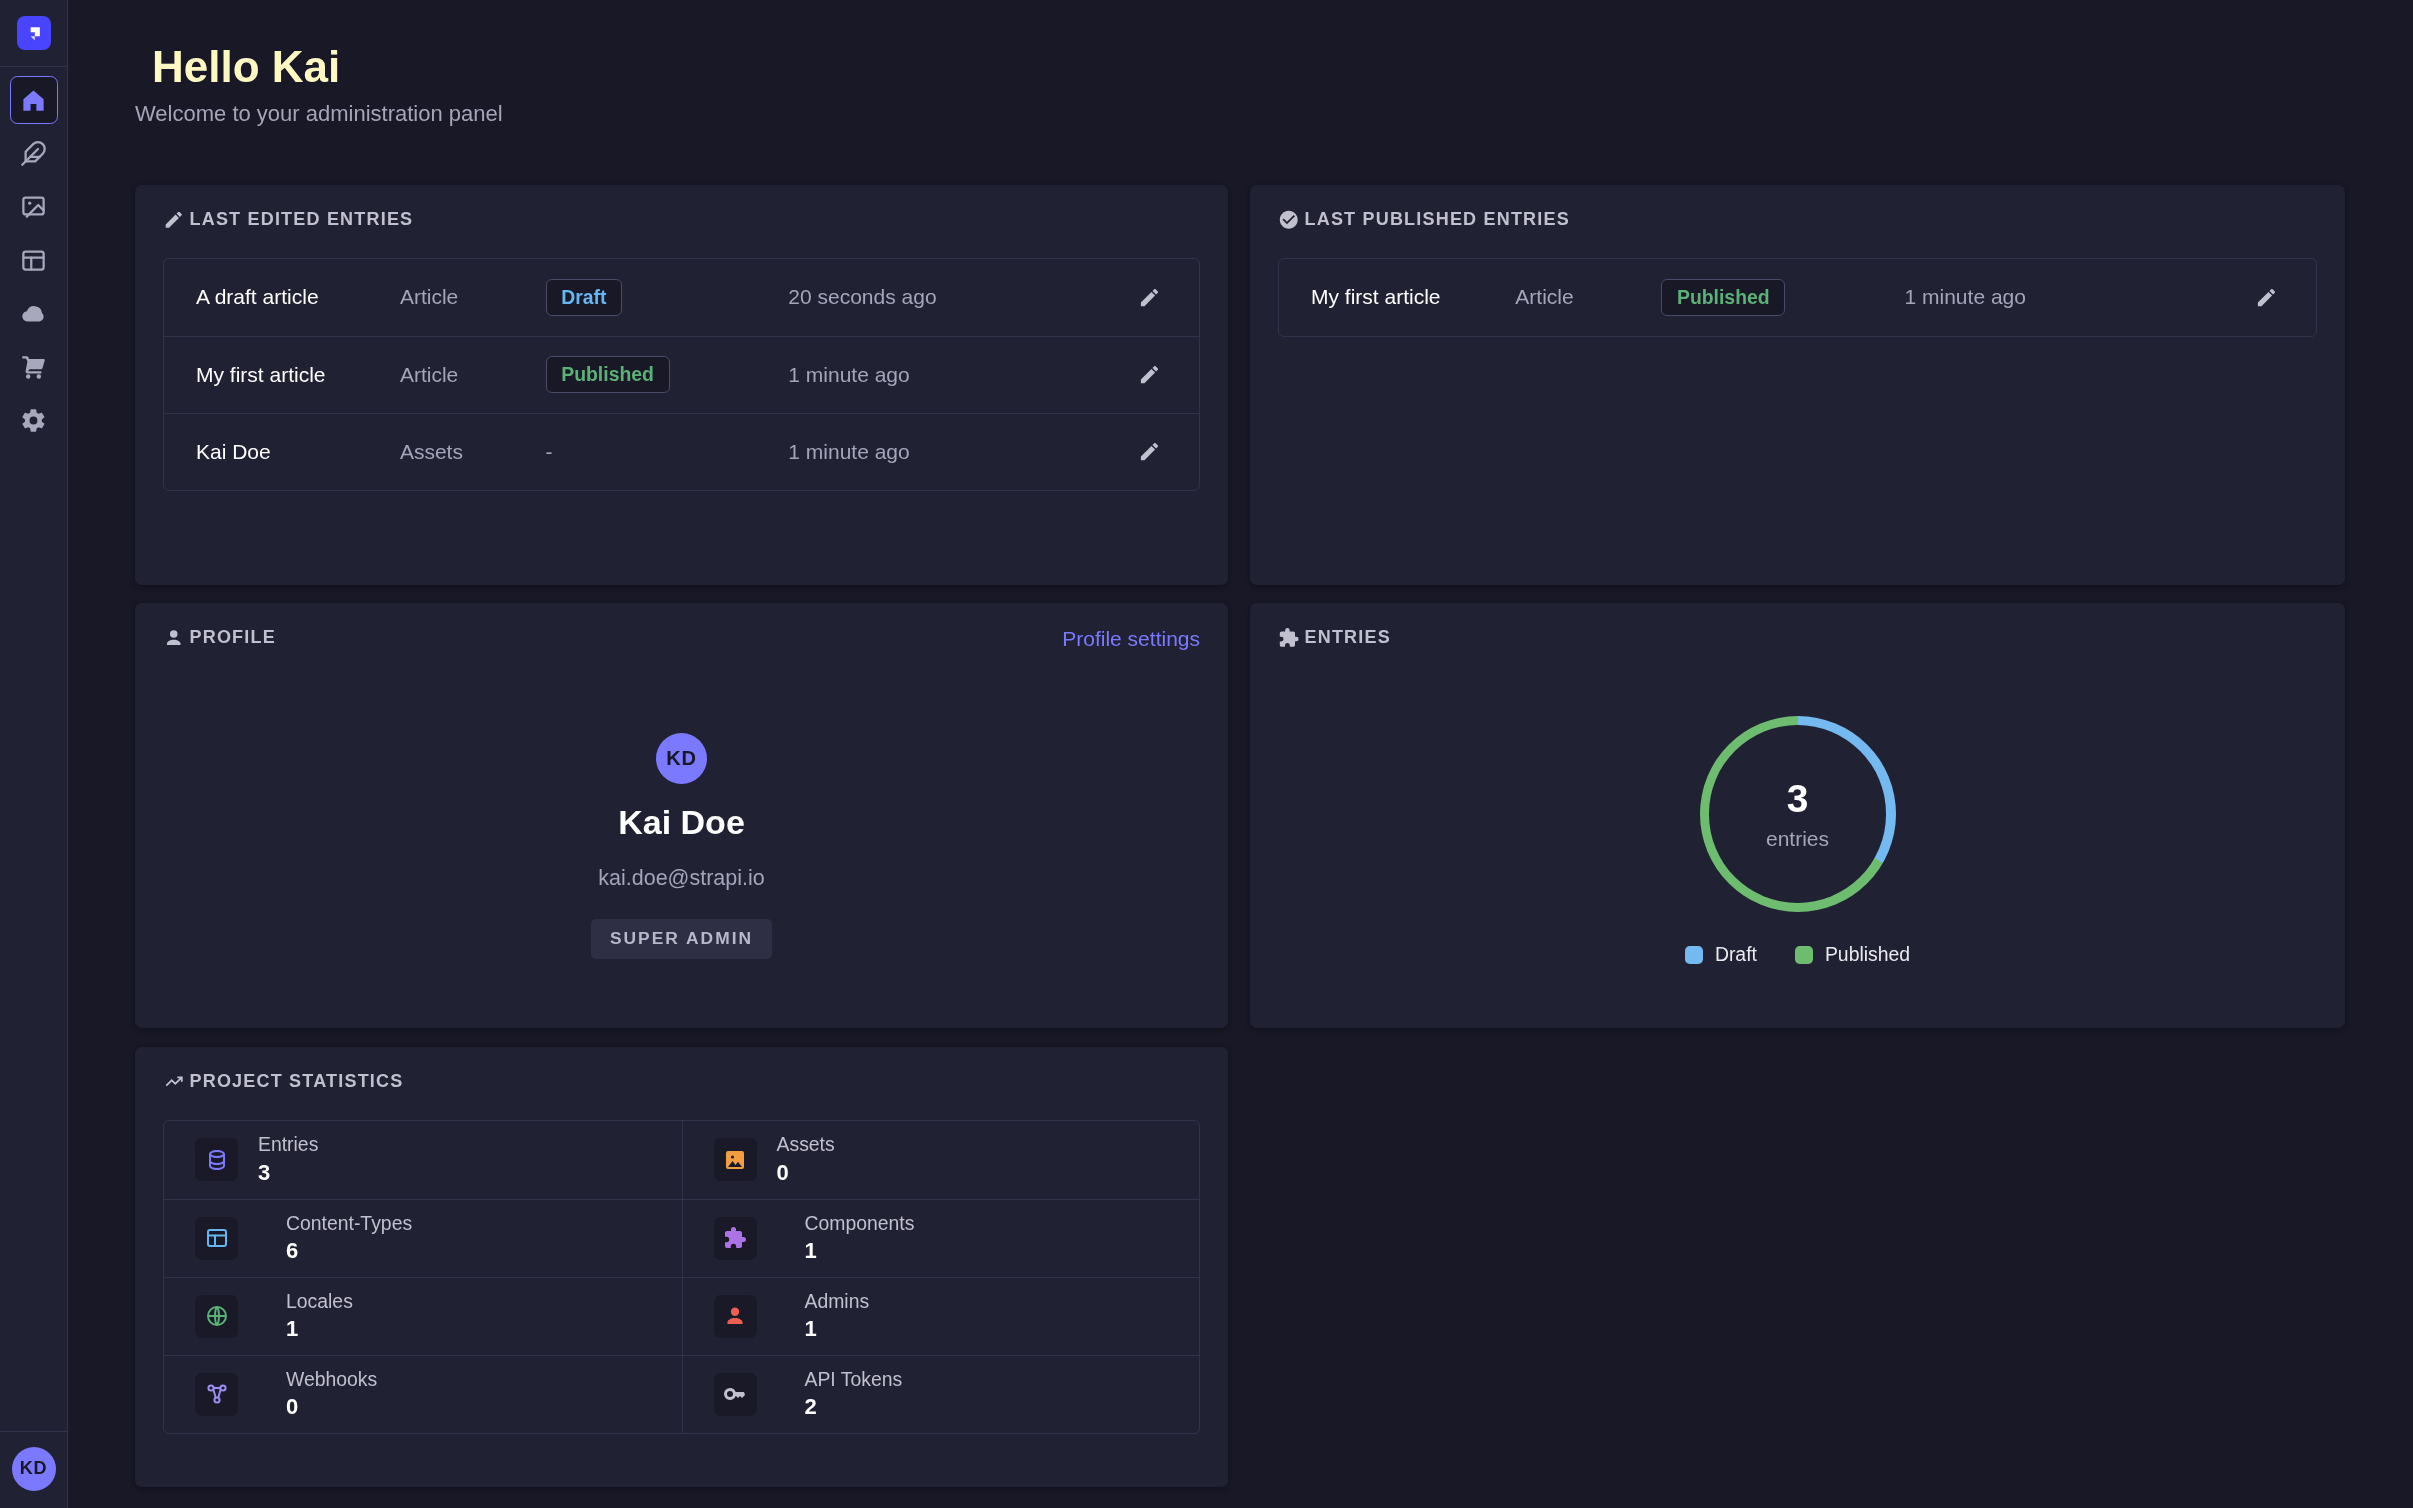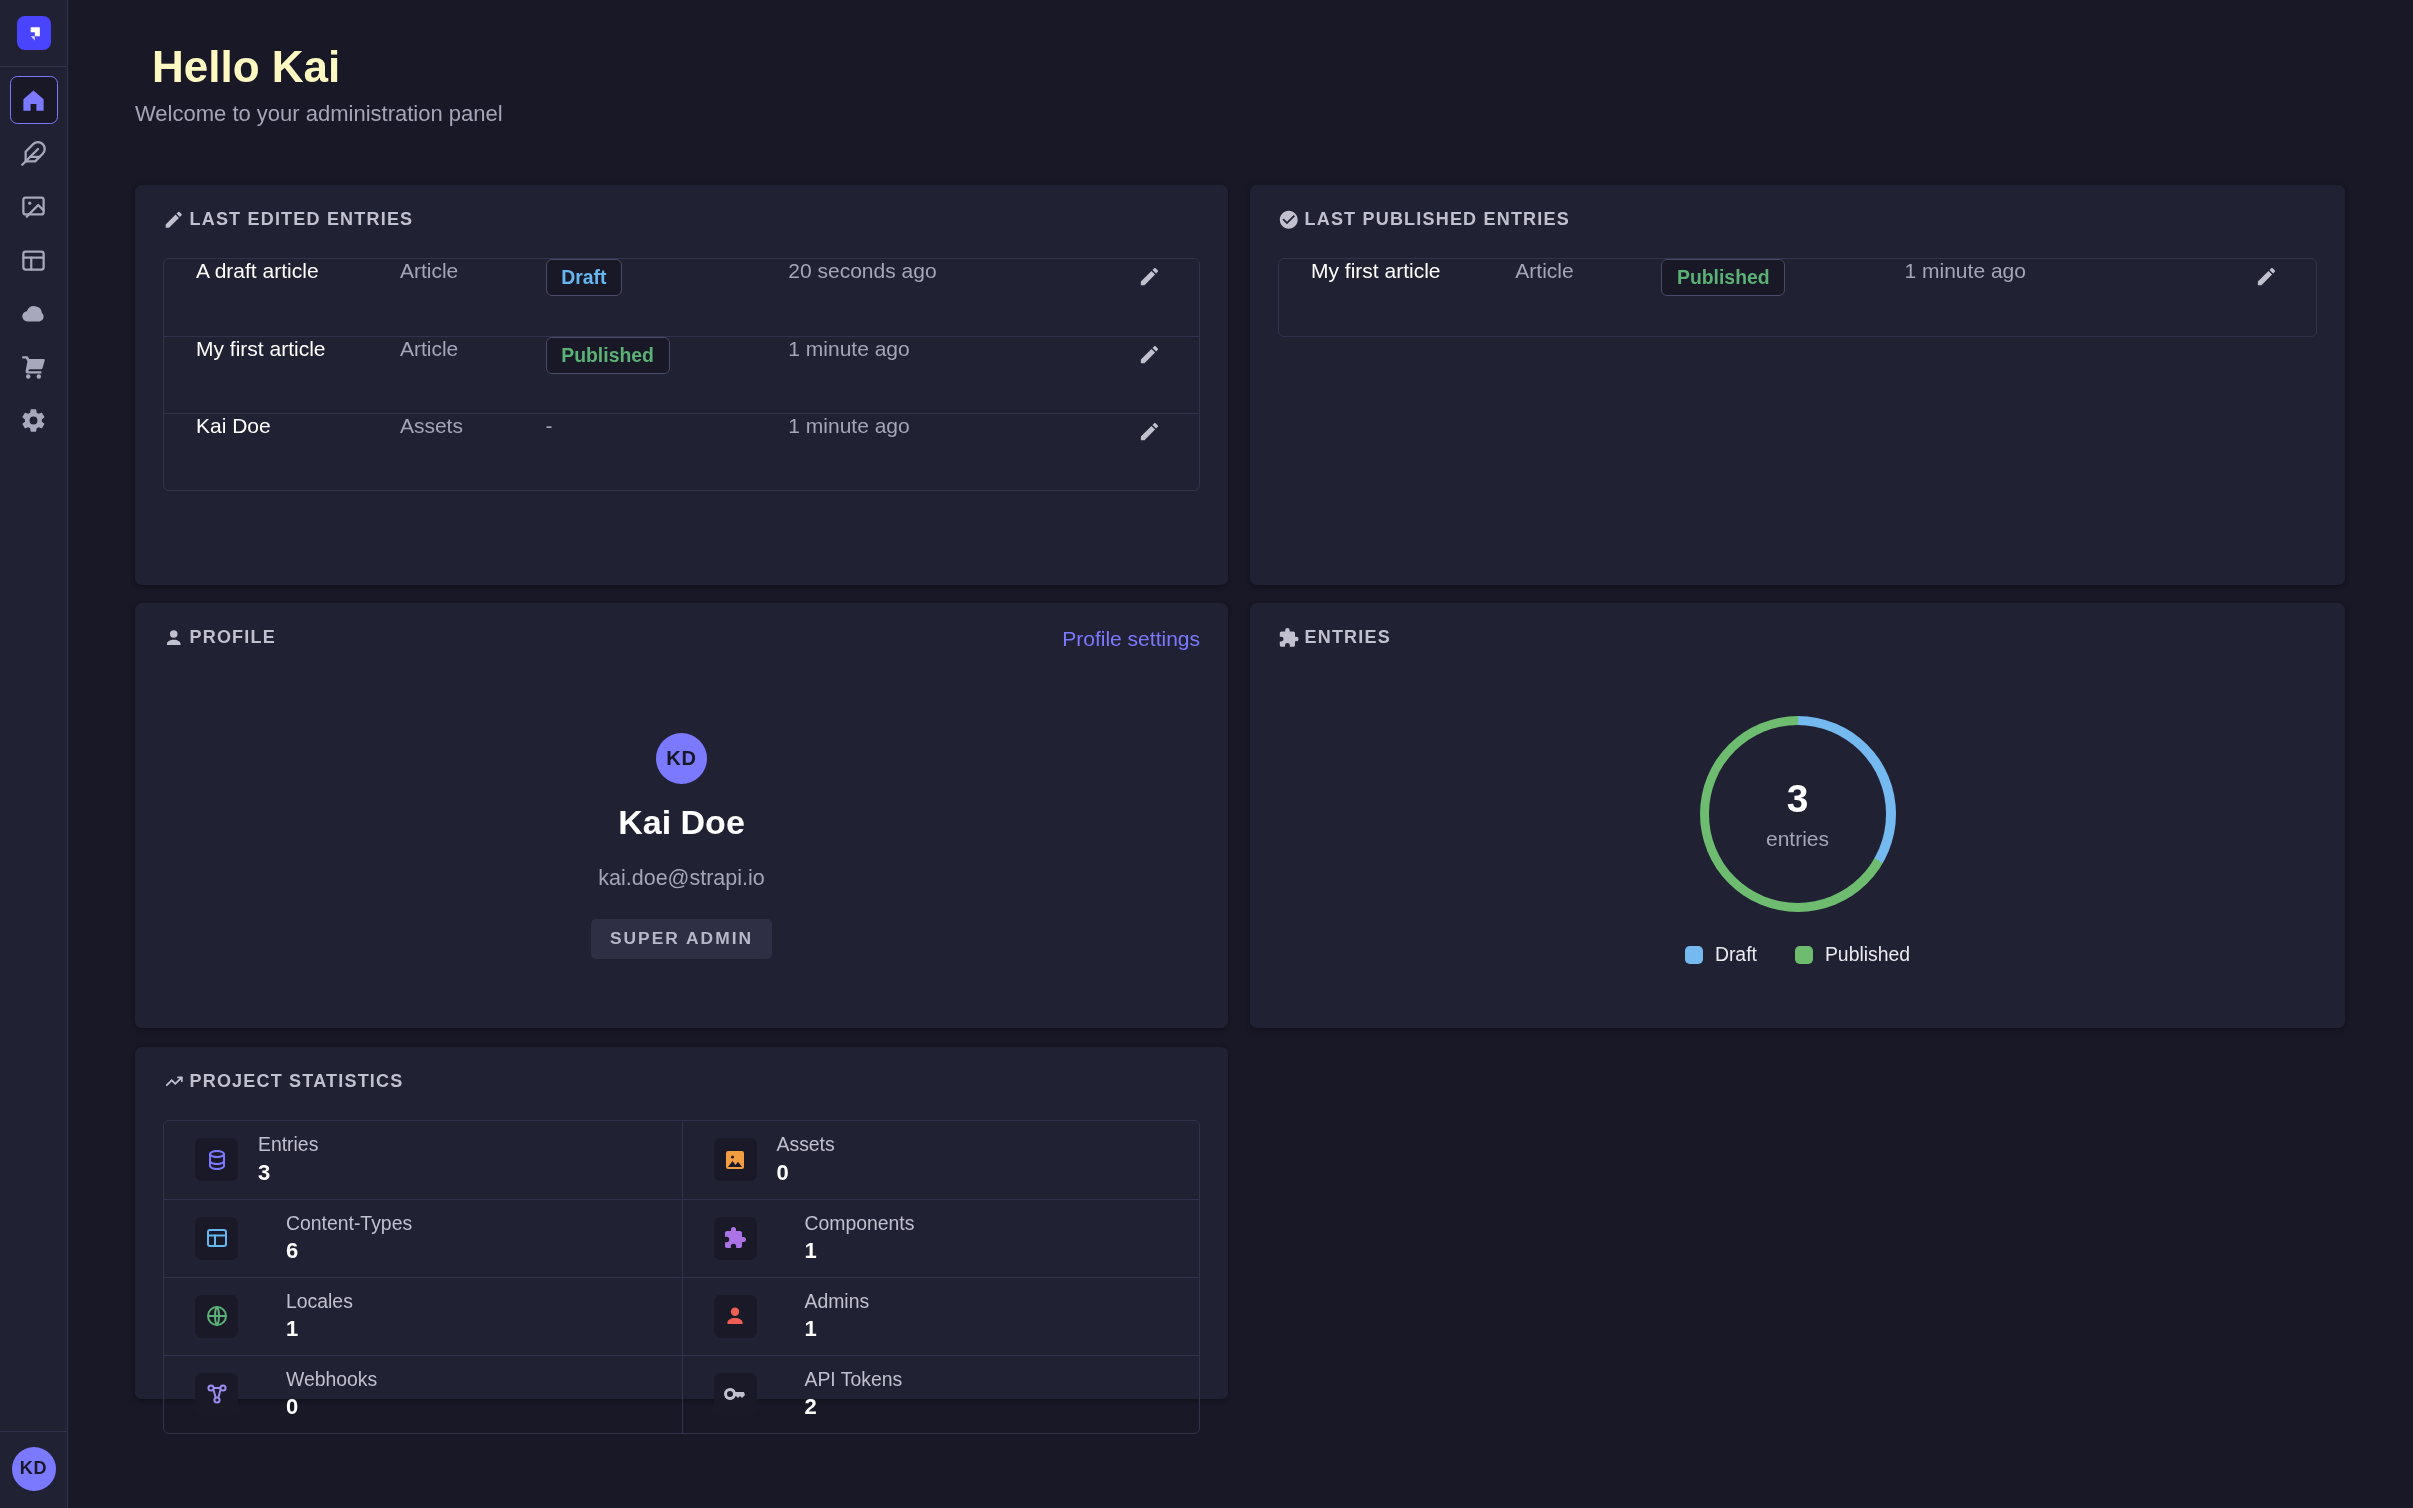--- a/index.html
+++ b/index.html
@@ -40,31 +40,31 @@
   .page-subtitle { position:absolute; left:135px; top:101px; font-size:22px; color:#a5a5ba; }
   
   .card {
     position:absolute; background:#212134; border-radius:6.7px; padding:24px 28px;
     box-shadow:0 1.3px 5.4px rgba(0,0,0,0.25);
   }
   #card-edited    { left:135px;  top:185px;  width:1093px; height:400px; }
   #card-published { left:1250px; top:185px;  width:1095px; height:400px; }
   #card-profile   { left:135px;  top:603px;  width:1093px; height:425px; }
   #card-entries   { left:1250px; top:603px;  width:1095px; height:425px; }
-  #card-stats     { left:135px;  top:1047px; width:1093px; height:352px; }
+  #card-stats     { left:135px;  top:1047px; width:1093px; height:440px; }
   .panel-head { display:flex; align-items:flex-start; gap:5px; height:27px; }
   .panel-head .head-icon { width:21.5px; height:21.5px; color:#c0c0cf; flex:none; }
   .panel-title {
     font-size:18px; font-weight:bold; letter-spacing:1.2px; color:#c0c0cf;
     text-transform:uppercase;
   }
   .head-link { margin-left:auto; font-size:21px; color:#7b79ff; text-decoration:none; cursor:pointer; }
   
   .table { margin-top:21.5px; border:0.7px solid #32324d; border-radius:6px; overflow:hidden; }
-  .row { display:flex; align-items:flex-start; height:77px; padding:0 32px; cursor:pointer; }
+  .row { display:flex; align-items:center; height:77px; padding:0 32px; cursor:pointer; }
   .row + .row { border-top:0.7px solid #32324d; }
   .cell-name { width:21%; font-size:21px; font-weight:500; color:#fff; }
   .cell-type { width:15%; font-size:21px; color:#a5a5ba; }
   .cell-status { width:25%; }
   .badge {
     display:inline-block; padding:6px 14.7px; border:0.7px solid #4a4a6a; border-radius:6px;
     background:#181826; font-size:19.4px; font-weight:bold;
   }
   .badge.draft { color:#66b7f1; }
   .badge.published { color:#5cb176; }

